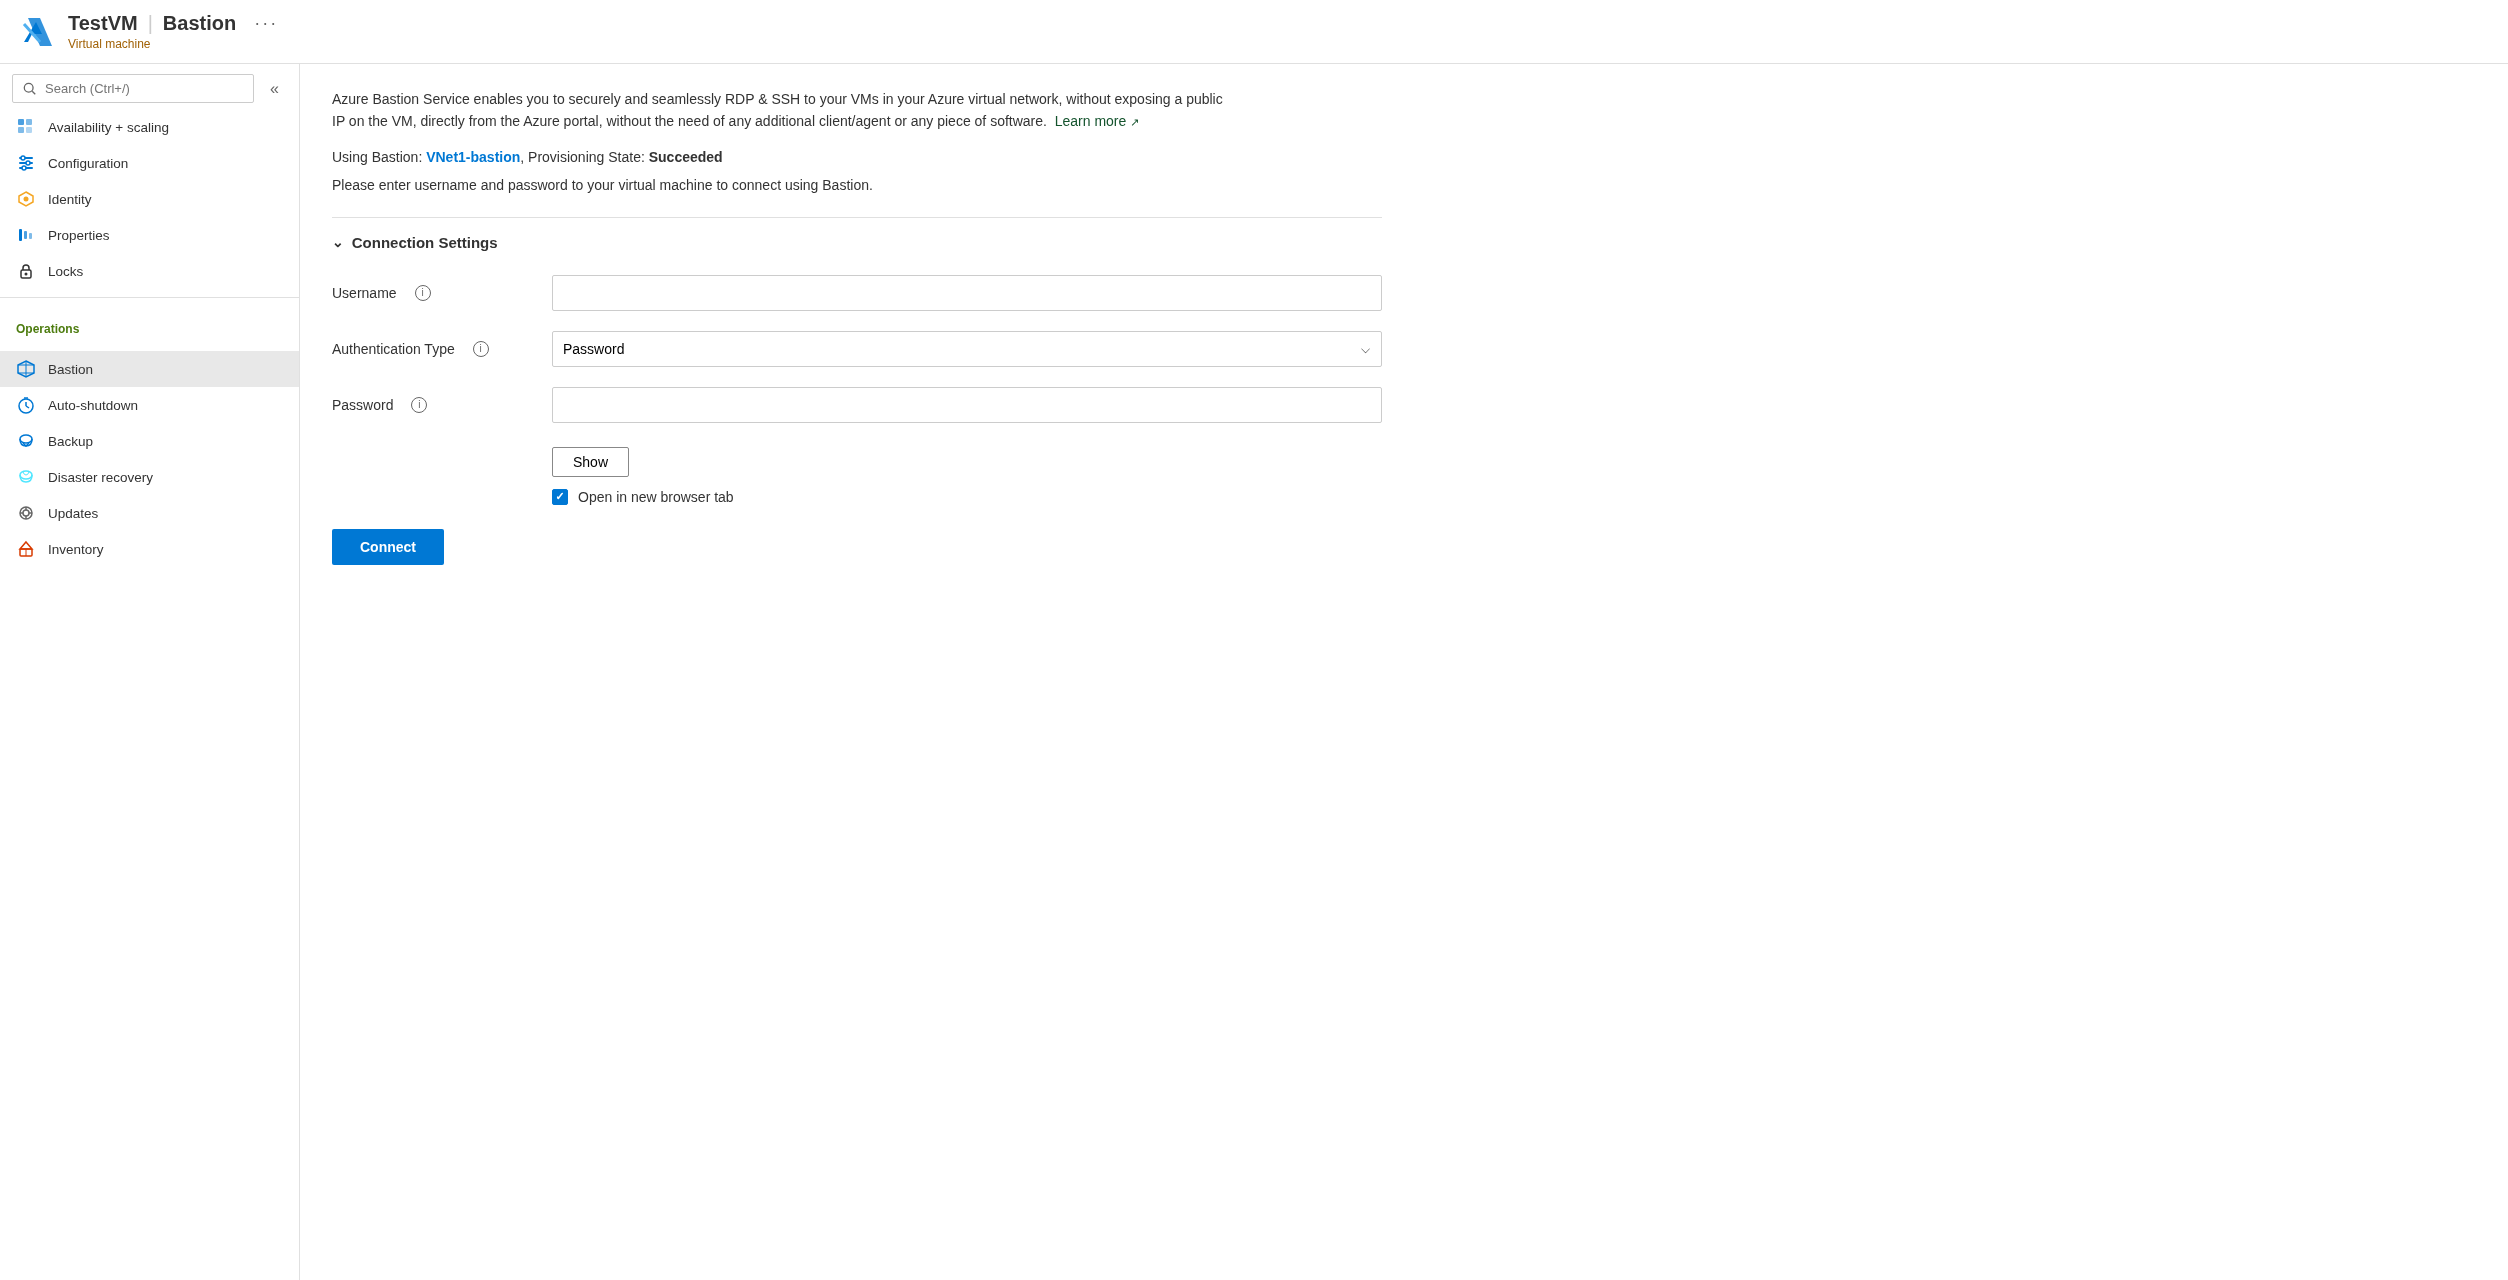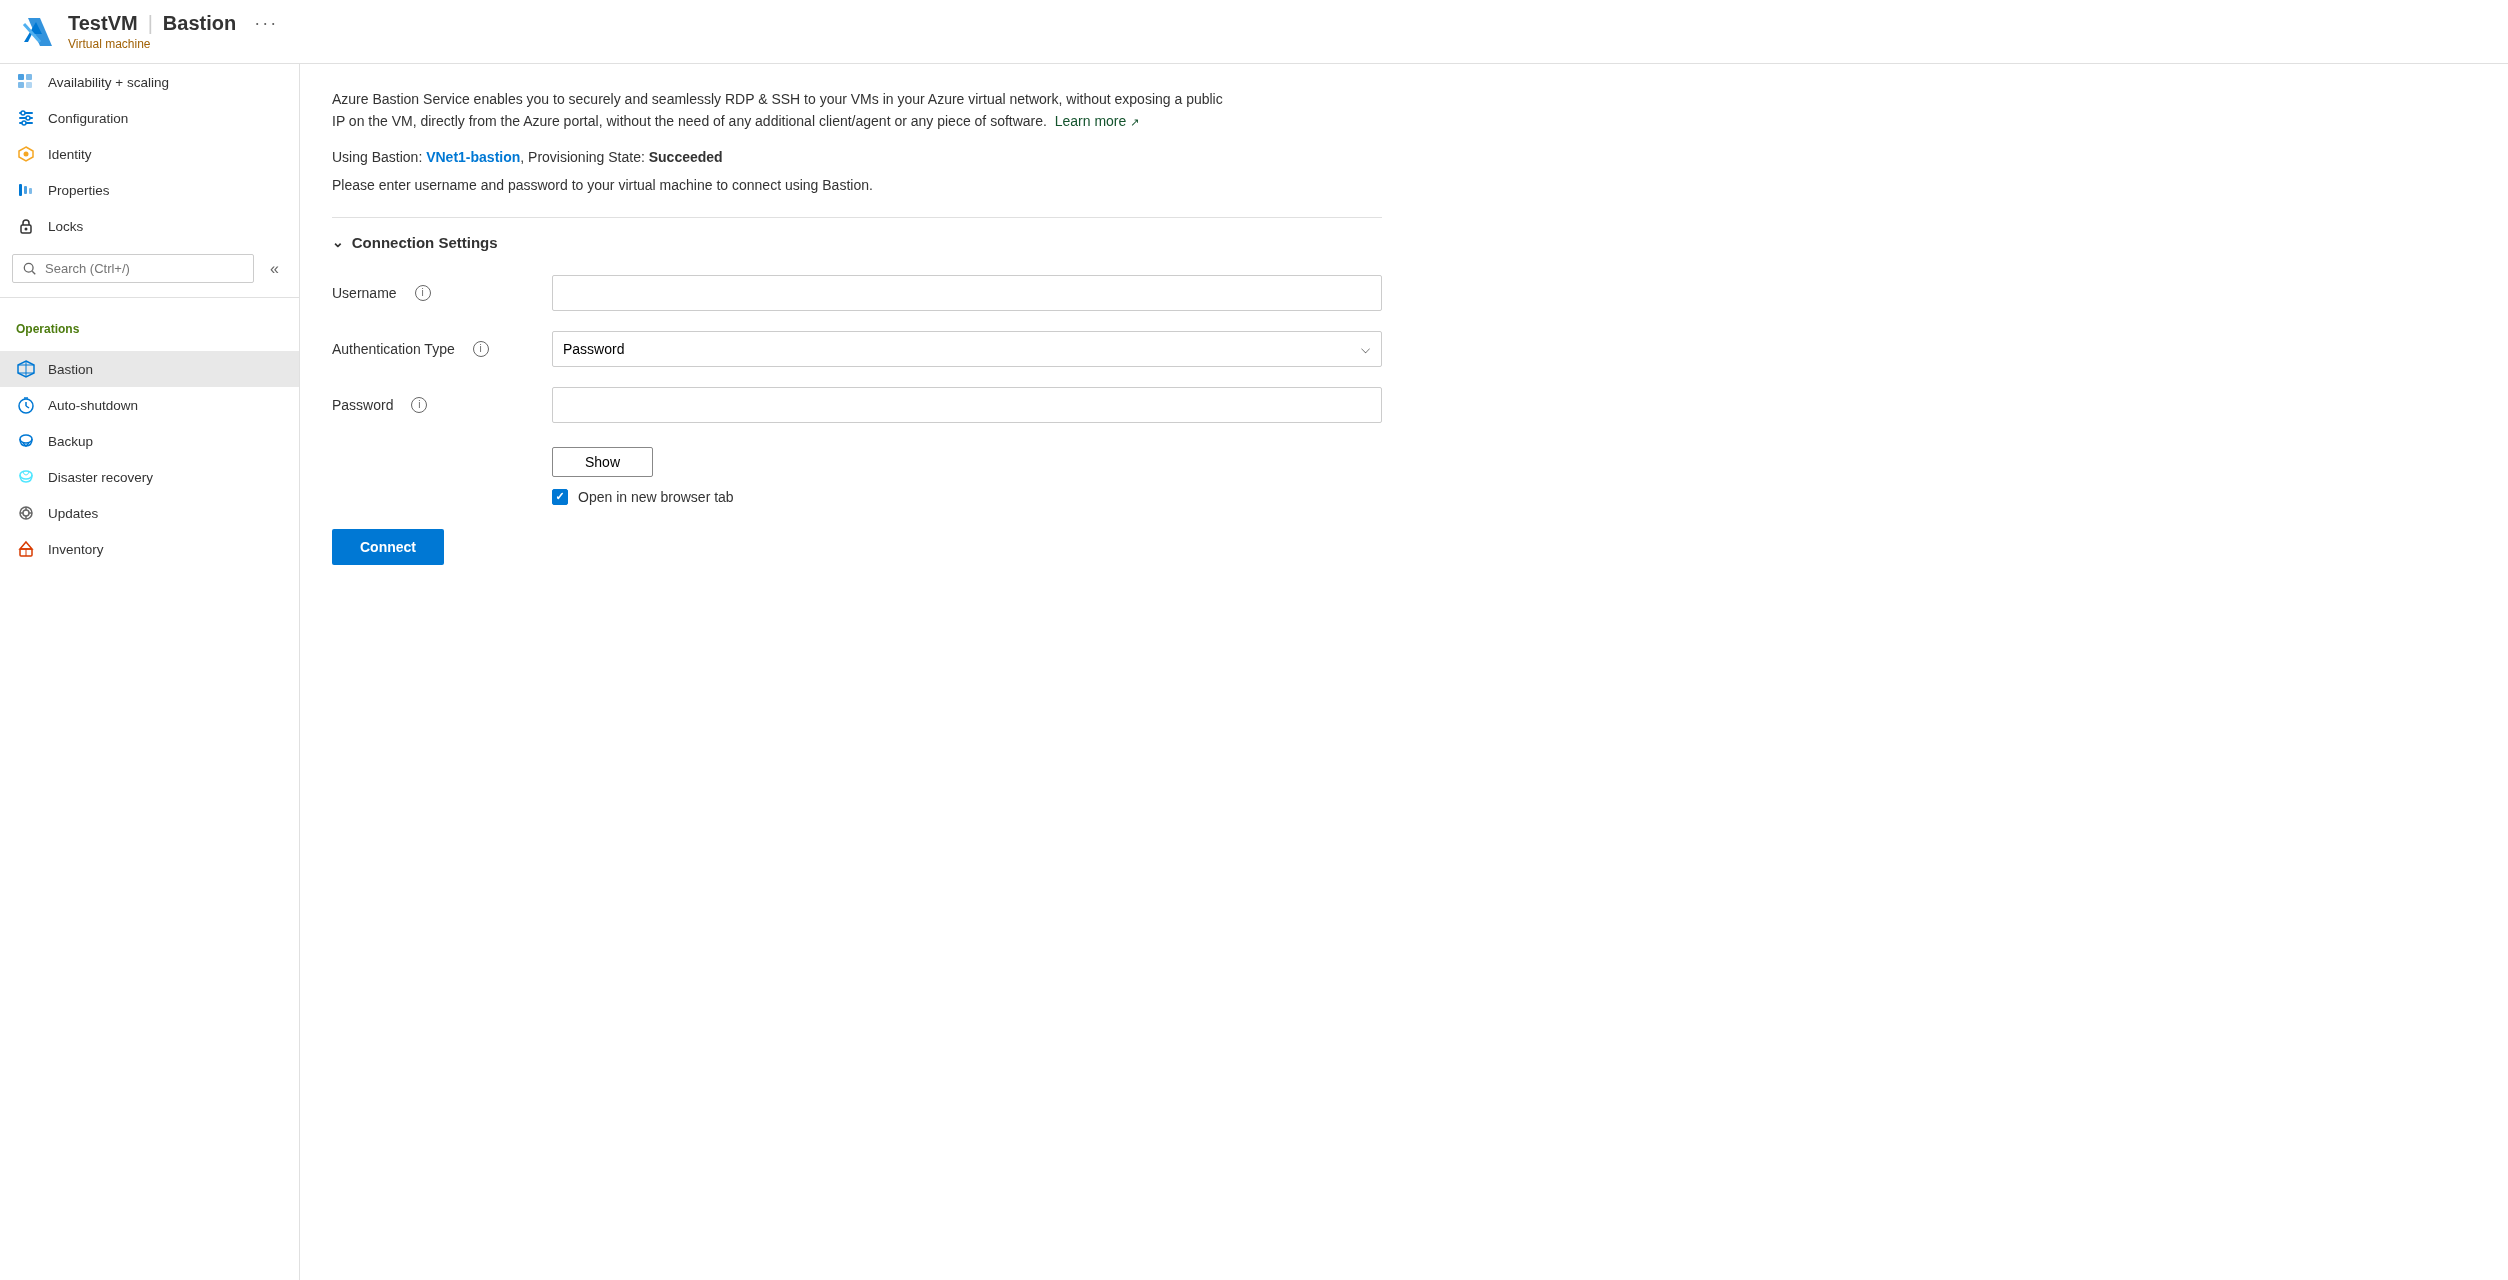--- a/index.html
+++ b/index.html
@@ -42,21 +42,21 @@
     .chevron-down { font-size: 14px; color: #333; }
 
     .form-row { display: flex; align-items: center; margin-bottom: 20px; }
     .form-label { width: 220px; min-width: 220px; font-size: 14px; color: #333; display: flex; align-items: center; gap: 18px; }
     .info-icon { width: 16px; height: 16px; border: 1px solid #666; border-radius: 50%; display: inline-flex; align-items: center; justify-content: center; font-size: 10px; color: #666; cursor: pointer; }
     .form-control { flex: 1; height: 36px; border: 1px solid #ccc; border-radius: 2px; padding: 0 10px; font-size: 14px; outline: none; background: #fff; }
     .select-control { flex: 1; height: 36px; border: 1px solid #ccc; border-radius: 2px; padding: 0 10px; font-size: 14px; outline: none; background: #fff; appearance: none; cursor: pointer; }
     .select-wrapper { flex: 1; position: relative; display: flex; align-items: center; }
     .select-chevron { position: absolute; right: 12px; pointer-events: none; font-size: 12px; color: #333; }
 
-    .show-btn { margin-top: 4px; padding: 6px 32px; border: 1px solid #888; background: #fff; font-size: 14px; cursor: pointer; border-radius: 2px; }
+    .show-btn { margin-top: 4px; padding: 6px 20px; border: 1px solid #888; background: #fff; font-size: 14px; cursor: pointer; border-radius: 2px; }
 
     .checkbox-row { display: flex; align-items: center; gap: 10px; margin-top: 12px; text-align: right; }
     .checkbox-blue { width: 16px; height: 16px; background: #0078d4; border: 1px solid #0078d4; border-radius: 2px; display: flex; align-items: center; justify-content: center; cursor: pointer; }
     .checkbox-blue::after { content: '✓'; color: #fff; font-size: 11px; font-weight: 700; }
     .checkbox-label { font-size: 14px; color: #333; }
 
     .connect-btn { margin-top: 24px; padding: 10px 28px; background: #0078d4; color: #fff; border: none; font-size: 14px; font-weight: 600; border-radius: 2px; cursor: pointer; }
   </style>
 </head>
 <body>
@@ -76,85 +76,85 @@
         <span style="font-size:18px;color:#666;margin-left:8px;cursor:pointer;letter-spacing:2px;">···</span>
       </div>
       <span style="font-size:12px;color:#a16207;margin-top:2px;">Virtual machine</span>
     </div>
   </div>
 </div>
 
 <div class="main-layout">
 
   <div class="sidebar">
-    <div>
-      <div class="sidebar-item">
-        <div class="sidebar-item-icon">
-          <svg width="18" height="18" viewBox="0 0 18 18">
-              <rect x="1" y="1" width="6" height="6" rx="1" fill="#0078d4" opacity="0.7"></rect>
-              <rect x="9" y="1" width="6" height="6" rx="1" fill="#0078d4" opacity="0.5"></rect>
-              <rect x="1" y="9" width="6" height="6" rx="1" fill="#0078d4" opacity="0.5"></rect>
-              <rect x="9" y="9" width="6" height="6" rx="1" fill="#0078d4" opacity="0.3"></rect>
-            </svg>
-        </div>
-        <span>Availability + scaling</span>
-      </div>
-      <div class="sidebar-item">
-        <div class="sidebar-item-icon">
-          <svg width="18" height="18" viewBox="0 0 18 18">
-              <rect x="2" y="3" width="14" height="2" rx="1" fill="#0078d4"></rect>
-              <rect x="2" y="8" width="14" height="2" rx="1" fill="#0078d4"></rect>
-              <rect x="2" y="13" width="14" height="2" rx="1" fill="#0078d4"></rect>
-              <circle cx="6" cy="4" r="2" fill="white" stroke="#0078d4" stroke-width="1.5"></circle>
-              <circle cx="11" cy="9" r="2" fill="white" stroke="#0078d4" stroke-width="1.5"></circle>
-              <circle cx="7" cy="14" r="2" fill="white" stroke="#0078d4" stroke-width="1.5"></circle>
-            </svg>
-        </div>
-        <span>Configuration</span>
-      </div>
-      <div class="sidebar-item">
-        <div class="sidebar-item-icon">
-          <svg width="18" height="18" viewBox="0 0 18 18">
-              <polygon points="9,2 16,6 16,12 9,16 2,12 2,6" fill="none" stroke="#f5a623" stroke-width="1.5"></polygon>
-              <circle cx="9" cy="9" r="2.5" fill="#f5a623"></circle>
-            </svg>
-        </div>
-        <span>Identity</span>
-      </div>
-      <div class="sidebar-item">
-        <div class="sidebar-item-icon">
-          <svg width="18" height="18" viewBox="0 0 18 18">
-              <rect x="2" y="3" width="3" height="12" rx="1" fill="#0078d4"></rect>
-              <rect x="7" y="5" width="3" height="8" rx="1" fill="#0078d4" opacity="0.7"></rect>
-              <rect x="12" y="7" width="3" height="6" rx="1" fill="#0078d4" opacity="0.5"></rect>
-            </svg>
-        </div>
-        <span>Properties</span>
-      </div>
-      <div class="sidebar-item">
-        <div class="sidebar-item-icon">
-          <svg width="18" height="18" viewBox="0 0 18 18">
-              <rect x="4" y="8" width="10" height="8" rx="1.5" fill="none" stroke="#333" stroke-width="1.5"></rect>
-              <path d="M6 8V6a3 3 0 016 0v2" fill="none" stroke="#333" stroke-width="1.5"></path>
-              <circle cx="9" cy="12" r="1.5" fill="#333"></circle>
-            </svg>
-        </div>
-        <span>Locks</span>
-      </div>
-    </div>
-
     <div style="display:flex;align-items:center;padding:10px 12px 6px 12px;gap:8px;">
       <div class="search-box" style="flex:1;">
         <svg width="14" height="14" viewBox="0 0 16 16" fill="none">
           <circle cx="6.5" cy="6.5" r="5" stroke="#666" stroke-width="1.5"></circle>
           <line x1="10.5" y1="10.5" x2="14" y2="14" stroke="#666" stroke-width="1.5"></line>
         </svg>
         <input class="search-input" type="text" placeholder="Search (Ctrl+/)" style="">
       </div>
       <button class="collapse-btn">«</button>
+    </div>
+
+    <div>
+      <div class="sidebar-item">
+        <div class="sidebar-item-icon">
+          <svg width="18" height="18" viewBox="0 0 18 18">
+              <rect x="1" y="1" width="6" height="6" rx="1" fill="#0078d4" opacity="0.7"></rect>
+              <rect x="9" y="1" width="6" height="6" rx="1" fill="#0078d4" opacity="0.5"></rect>
+              <rect x="1" y="9" width="6" height="6" rx="1" fill="#0078d4" opacity="0.5"></rect>
+              <rect x="9" y="9" width="6" height="6" rx="1" fill="#0078d4" opacity="0.3"></rect>
+            </svg>
+        </div>
+        <span>Availability + scaling</span>
+      </div>
+      <div class="sidebar-item">
+        <div class="sidebar-item-icon">
+          <svg width="18" height="18" viewBox="0 0 18 18">
+              <rect x="2" y="3" width="14" height="2" rx="1" fill="#0078d4"></rect>
+              <rect x="2" y="8" width="14" height="2" rx="1" fill="#0078d4"></rect>
+              <rect x="2" y="13" width="14" height="2" rx="1" fill="#0078d4"></rect>
+              <circle cx="6" cy="4" r="2" fill="white" stroke="#0078d4" stroke-width="1.5"></circle>
+              <circle cx="11" cy="9" r="2" fill="white" stroke="#0078d4" stroke-width="1.5"></circle>
+              <circle cx="7" cy="14" r="2" fill="white" stroke="#0078d4" stroke-width="1.5"></circle>
+            </svg>
+        </div>
+        <span>Configuration</span>
+      </div>
+      <div class="sidebar-item">
+        <div class="sidebar-item-icon">
+          <svg width="18" height="18" viewBox="0 0 18 18">
+              <polygon points="9,2 16,6 16,12 9,16 2,12 2,6" fill="none" stroke="#f5a623" stroke-width="1.5"></polygon>
+              <circle cx="9" cy="9" r="2.5" fill="#f5a623"></circle>
+            </svg>
+        </div>
+        <span>Identity</span>
+      </div>
+      <div class="sidebar-item">
+        <div class="sidebar-item-icon">
+          <svg width="18" height="18" viewBox="0 0 18 18">
+              <rect x="2" y="3" width="3" height="12" rx="1" fill="#0078d4"></rect>
+              <rect x="7" y="5" width="3" height="8" rx="1" fill="#0078d4" opacity="0.7"></rect>
+              <rect x="12" y="7" width="3" height="6" rx="1" fill="#0078d4" opacity="0.5"></rect>
+            </svg>
+        </div>
+        <span>Properties</span>
+      </div>
+      <div class="sidebar-item">
+        <div class="sidebar-item-icon">
+          <svg width="18" height="18" viewBox="0 0 18 18">
+              <rect x="4" y="8" width="10" height="8" rx="1.5" fill="none" stroke="#333" stroke-width="1.5"></rect>
+              <path d="M6 8V6a3 3 0 016 0v2" fill="none" stroke="#333" stroke-width="1.5"></path>
+              <circle cx="9" cy="12" r="1.5" fill="#333"></circle>
+            </svg>
+        </div>
+        <span>Locks</span>
+      </div>
     </div>
 
     <div class="sidebar-divider"></div>
 
     <div>
       <div class="sidebar-section-label">Operations</div>
 
       <div class="sidebar-item active">
         <div class="sidebar-item-icon">
           <svg width="18" height="18" viewBox="0 0 18 18">

